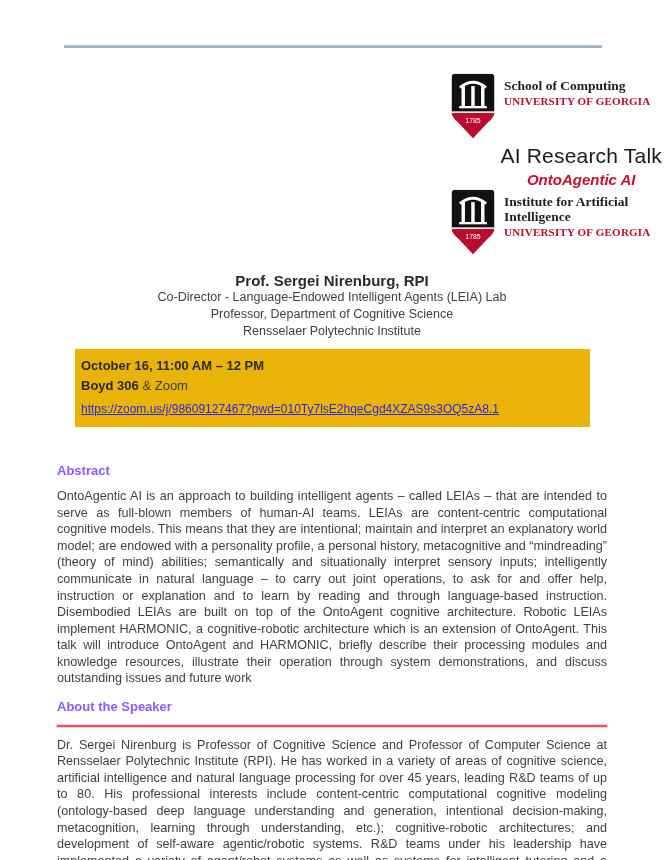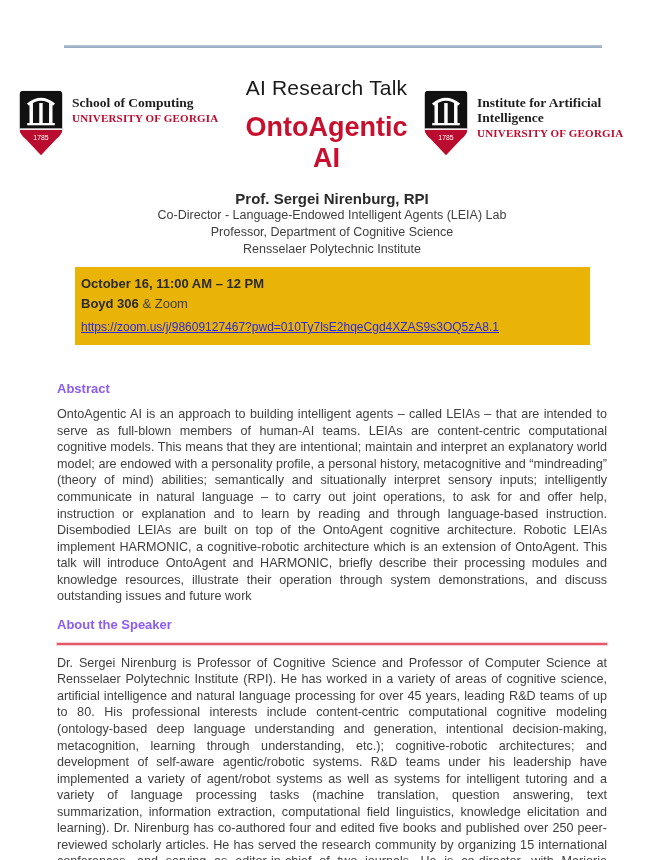--- a/index.html
+++ b/index.html
@@ -23,36 +23,37 @@
   .rule-red {
     height: 2px;
     background: #e4566a;
     box-shadow: 0 0 1px 1px #f6ccd2;
     border: 0;
   }
 
   
   .header {
     display: flex;
-    align-items: center;
+    align-items: flex-end;
     justify-content: space-between;
-    padding: 24px 29px 0 18px;
+    padding: 24px 2px 0 18px;
+    flex-direction: column;
   }
   .logo-block { display: flex; align-items: flex-start; gap: 8px; width: 212px; }
   .logo-shield { flex: 0 0 auto; }
   .logo-text { font-family: "Liberation Serif", serif; padding-top: 6px; }
   .logo-org {
     font-weight: bold; color: #1e1e1e; font-size: 13.5px; line-height: 1.12;
   }
   .logo-univ {
     font-weight: bold; color: #ba0c2f; font-size: 11px; letter-spacing: 0.2px; margin-top: 2px;
   }
   .title-block { text-align: center; padding-top: 4px; flex: 1; }
   .title-line1 { font-size: 21px; color: #1a1a1a; letter-spacing: 0.2px; }
-  .title-line2 { font-size: 27px; font-weight: bold; color: #c8102e; margin-top: 12px; }
+  .title-line2 { font-size: 15px; font-weight: bold; color: #c8102e; margin-top: 3px; font-style: italic; }
 
   
   .speaker { text-align: center; margin-top: 16px; }
   .speaker-name { font-size: 15px; font-weight: bold; color: #2b2b2b; }
   .speaker-line { font-size: 12.5px; color: #3f3f3f; line-height: 1.34; }
 
   
   .event-box {
     margin: 10px 74px 0 75px;
     background: #eab308;

